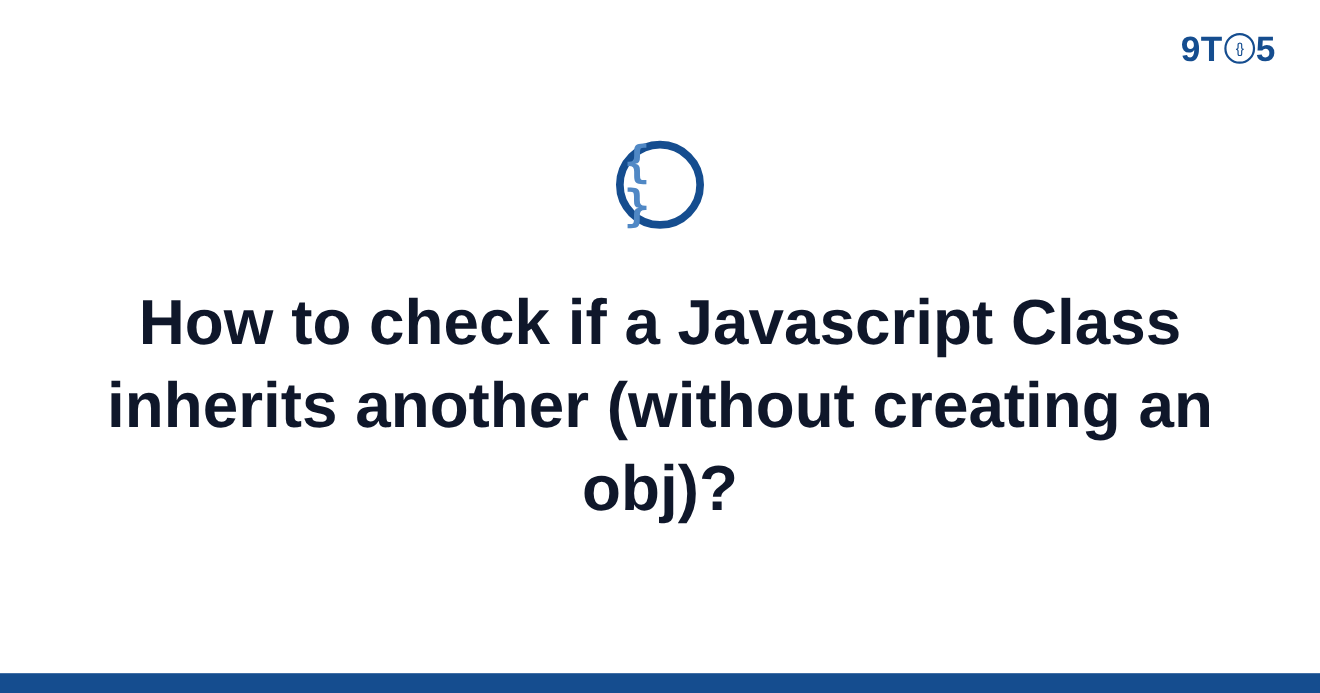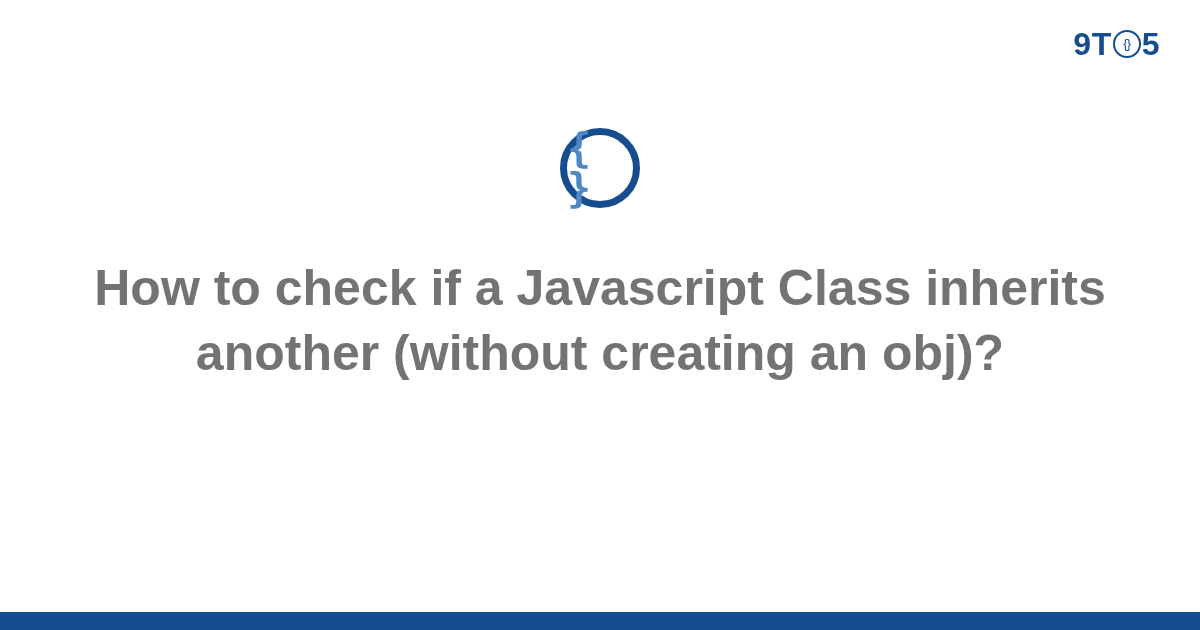--- a/index.html
+++ b/index.html
@@ -75,23 +75,23 @@
     }
     .icon-braces {
       font-size: 40px;
       font-weight: 700;
       color: #5088c5;
       font-family: Consolas, Monaco, monospace;
       letter-spacing: -2px;
       line-height: 1;
     }
     .title {
-      font-size: 50px;
+      font-size: 58px;
       font-weight: 700;
-      color: #737373;
+      color: #0f172a;
       text-align: center;
       line-height: 1.3;
       max-width: 1040px;
     }
     .footer-bar {
       position: absolute;
       bottom: 0;
       left: 0;
       right: 0;
       height: 18px;

